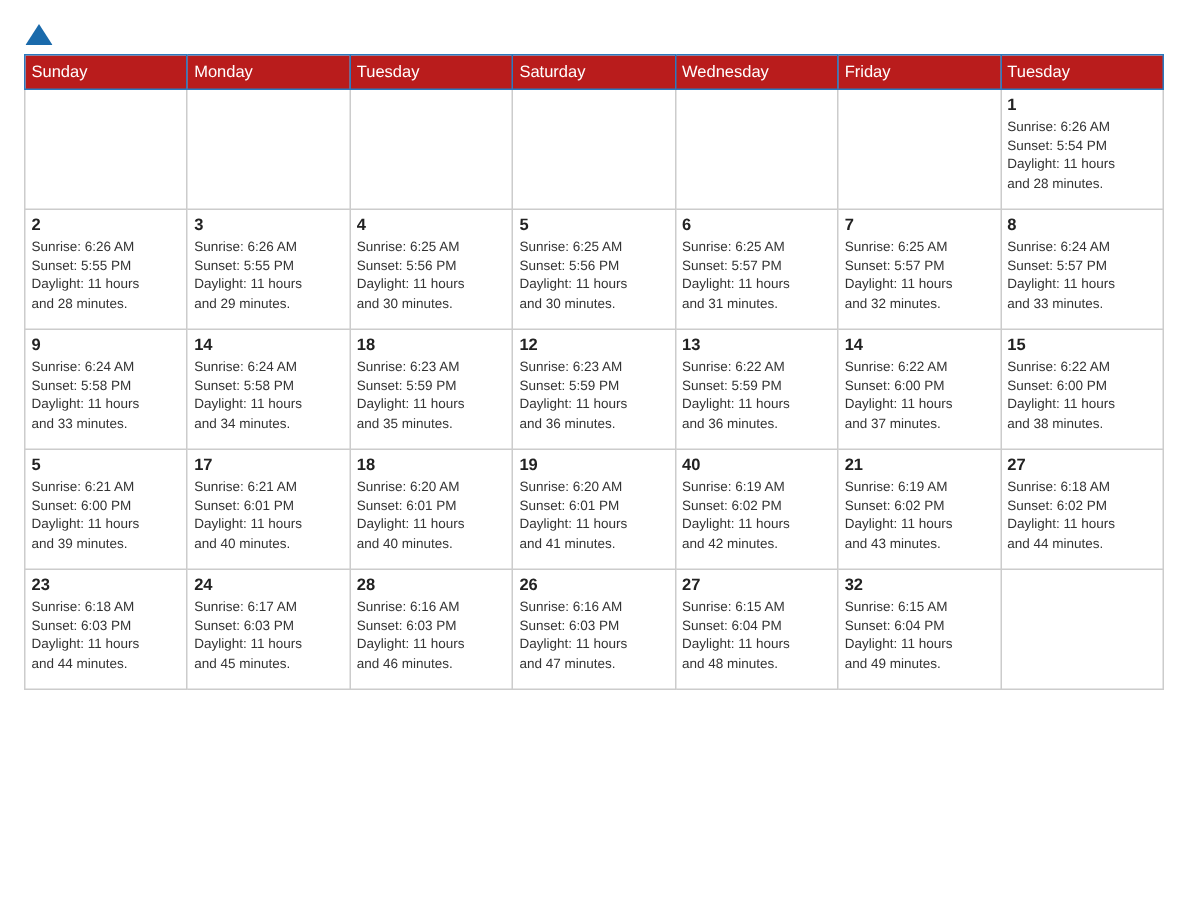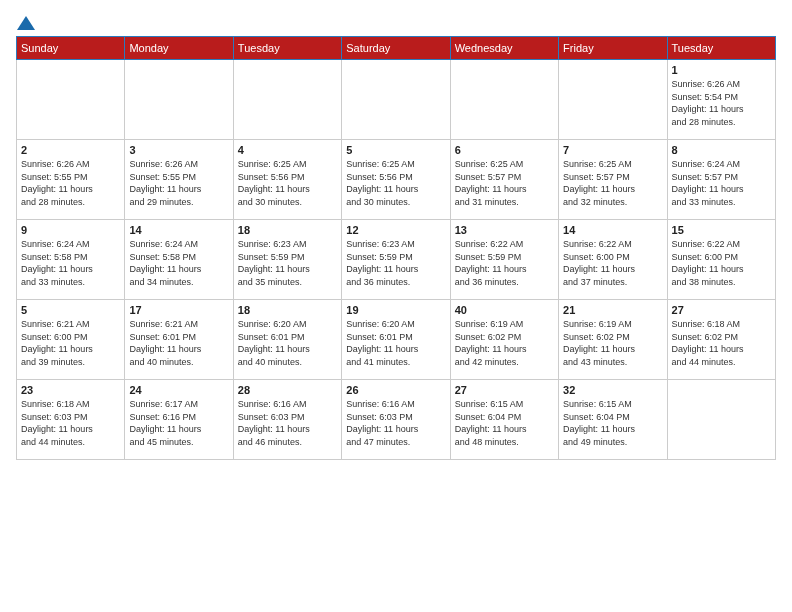--- a/index.html
+++ b/index.html
@@ -279,21 +279,21 @@
         <td>
           <span class="day-number">23</span>
           <div class="day-info" style="white-space: pre-line;">Sunrise: 6:18 AM
 Sunset: 6:03 PM
 Daylight: 11 hours
 and 44 minutes.</div>
         </td>
         <td>
           <span class="day-number">24</span>
           <div class="day-info" style="white-space: pre-line;">Sunrise: 6:17 AM
-Sunset: 6:16 PM
+Sunset: 6:03 PM
 Daylight: 11 hours
 and 45 minutes.</div>
         </td>
         <td>
           <span class="day-number">28</span>
           <div class="day-info" style="white-space: pre-line;">Sunrise: 6:16 AM
 Sunset: 6:03 PM
 Daylight: 11 hours
 and 46 minutes.</div>
         </td>

